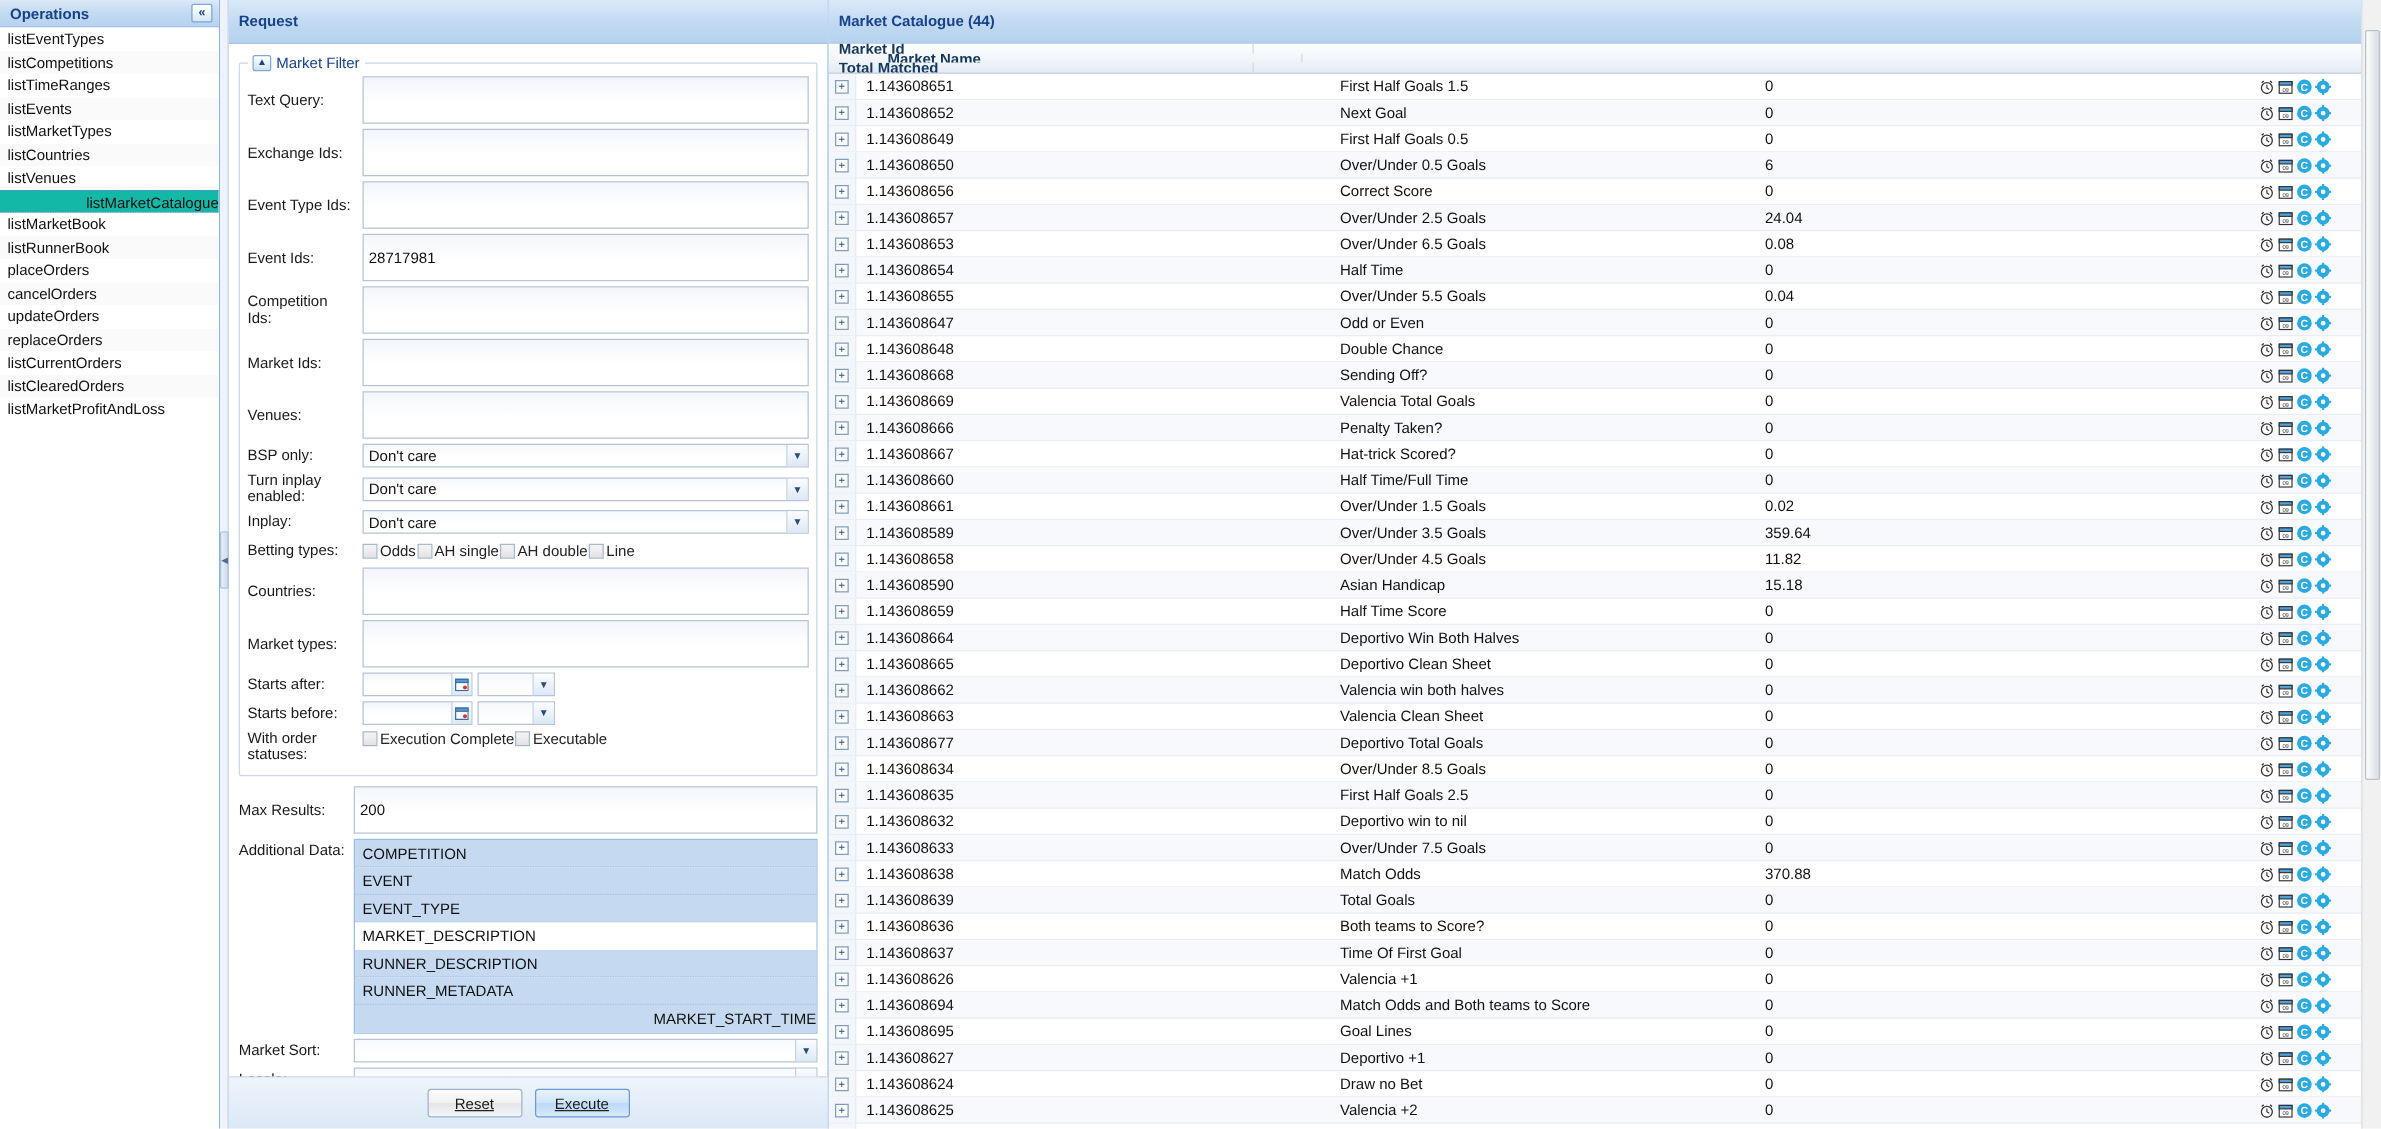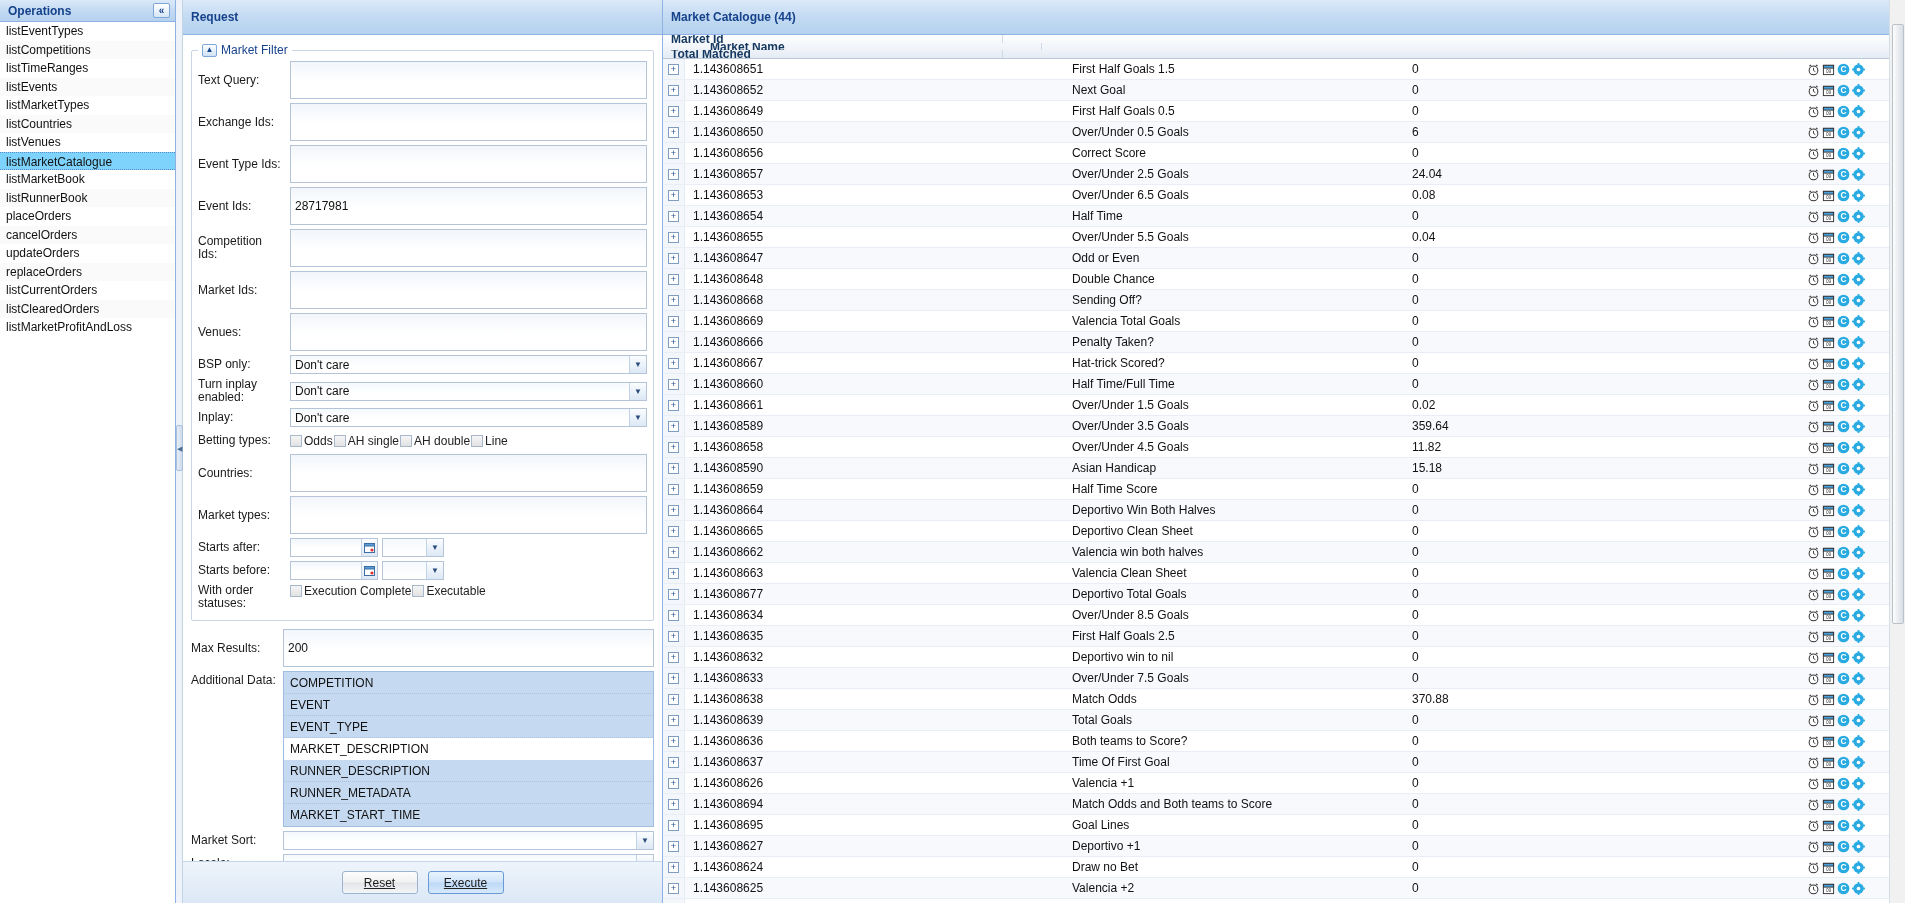--- a/index.html
+++ b/index.html
@@ -41,23 +41,24 @@
   .op-list { flex: 1; overflow: hidden; background:#fff; }
   .op-item {
     height: 18.5px; line-height: 18.5px;
     padding-left: 6px;
     font-size: 12px; color: #111;
     border-bottom: 1px solid transparent;
     white-space: nowrap; cursor: pointer;
   }
   .op-item:nth-child(even) { background: #fafafa; }
   .op-item.selected {
-    background: #7dd3fc;
+    background: #14b8a6;
     border-top: 1px dotted #5b8cc6;
     border-bottom: 1px dotted #5b8cc6;
+    text-align: right;
   }
 
   
   .splitter {
     width: 7px; min-width:7px; height: 903px;
     background: #eef3fa;
     border-right: 1px solid #c3d3e6;
     position: relative;
   }
   .splitter .grip {
@@ -183,21 +184,21 @@
   }
   .lb-item {
     height: 22px; line-height: 22px;
     padding-left: 6px;
     font-size: 12px; color:#111;
     border-bottom: 1px dotted #a8c2e0;
     cursor:pointer;
   }
   .lb-item.sel { background: #c5d9f1; }
   .lb-item.unsel { background: #ffffff; border-bottom:1px solid #ffffff;}
-  .lb-item:last-child { border-bottom:none; }
+  .lb-item:last-child { border-bottom:none;text-align:right; }
 
   .request-footer {
     height: 42px;
     border-top: 1px solid #c5d6e8;
     background: linear-gradient(to bottom,#eef4fb,#dbe8f6);
     display:flex; align-items:center; justify-content:center;
     gap: 10px;
     text-decoration: underline;
   }
   .btn {

